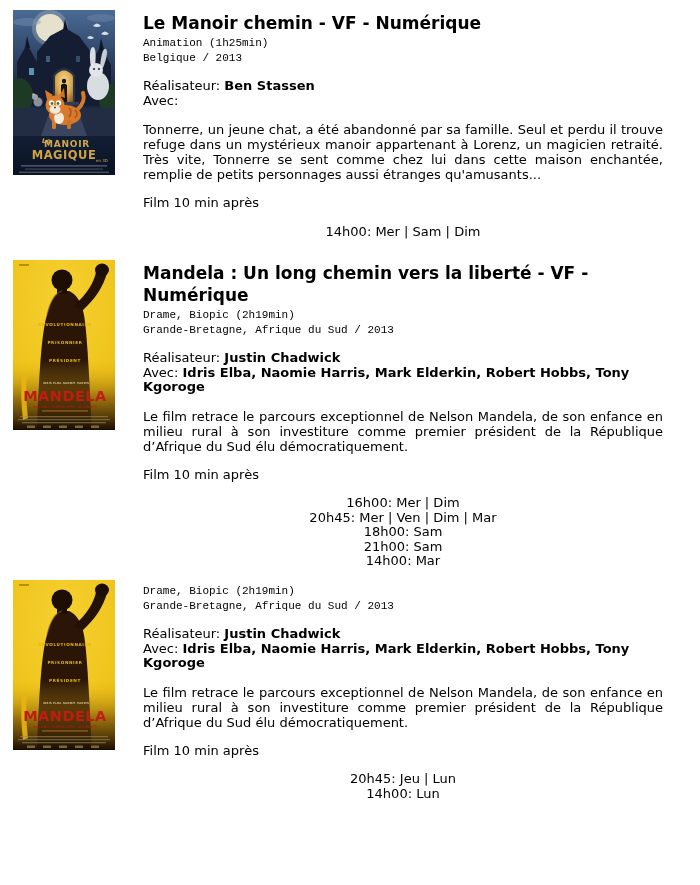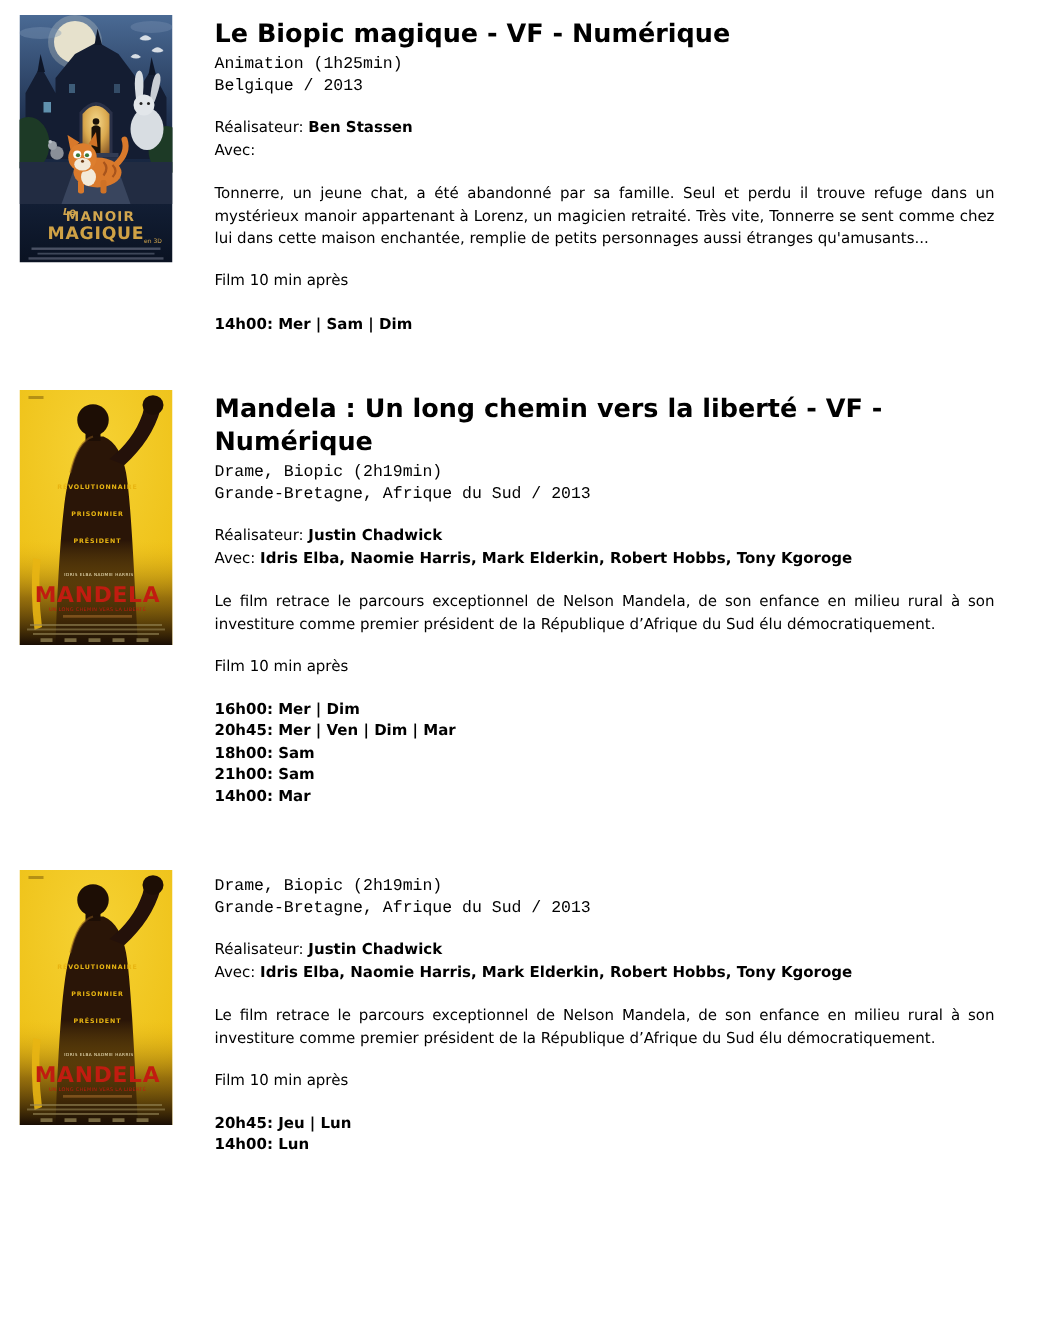--- a/index.html
+++ b/index.html
@@ -35,30 +35,30 @@
     font-weight: bold;
   }
   .meta {
     margin-top: 2px;
     font-size: 11px;
     line-height: 14.5px;
     font-family: Liberation Mono, monospace;
   }
   .block {
     margin-top: 14px;
-    font-size: 10px;
+    font-size: 13px;
     line-height: 14.5px;
   }
   .synopsis {
     text-align: justify;
     line-height: 15px;
   }
   .credits .label { font-weight: normal; }
   .credits .name { font-weight: bold; }
-  .showtimes { font-weight: bold; }
+  .showtimes { font-weight: normal; text-align: center; }
   .showtimes div { white-space: nowrap; }
 </style>
 </head>
 <body>
 
 <div class="page">
 
   <div class="film film-1">
     <div class="poster-wrap">
       <svg width="102" height="165" viewBox="0 0 102 165">
@@ -146,21 +146,21 @@
           <text x="83" y="152" font-size="4" fill="#d2a64e">en 3D</text>
         </g>
         <g fill="#7d8498">
           <rect x="8" y="155" width="86" height="1.6" opacity="0.55"></rect>
           <rect x="12" y="158.5" width="78" height="1.2" opacity="0.45"></rect>
           <rect x="6" y="161.5" width="90" height="1.6" opacity="0.5"></rect>
         </g>
       </svg>
     </div>
     <div class="text">
-      <h2 class="film-title">Le Biopic magique - VF - Numérique</h2>
+      <h2 class="film-title">Le Manoir chemin - VF - Numérique</h2>
       <div class="meta">
         <div>Animation (1h25min)</div>
         <div>Belgique / 2013</div>
       </div>
       <div class="block credits">
         <div><span class="label">Réalisateur:</span> <span class="name">Ben Stassen</span></div>
         <div><span class="label">Avec:</span> <span class="name"></span></div>
       </div>
       <div class="block synopsis">Tonnerre, un jeune chat, a été abandonné par sa famille. Seul et perdu il trouve refuge dans un mystérieux manoir appartenant à Lorenz, un magicien retraité. Très vite, Tonnerre se sent comme chez lui dans cette maison enchantée, remplie de petits personnages aussi étranges qu'amusants...</div>
       <div class="block">Film 10 min après</div>

